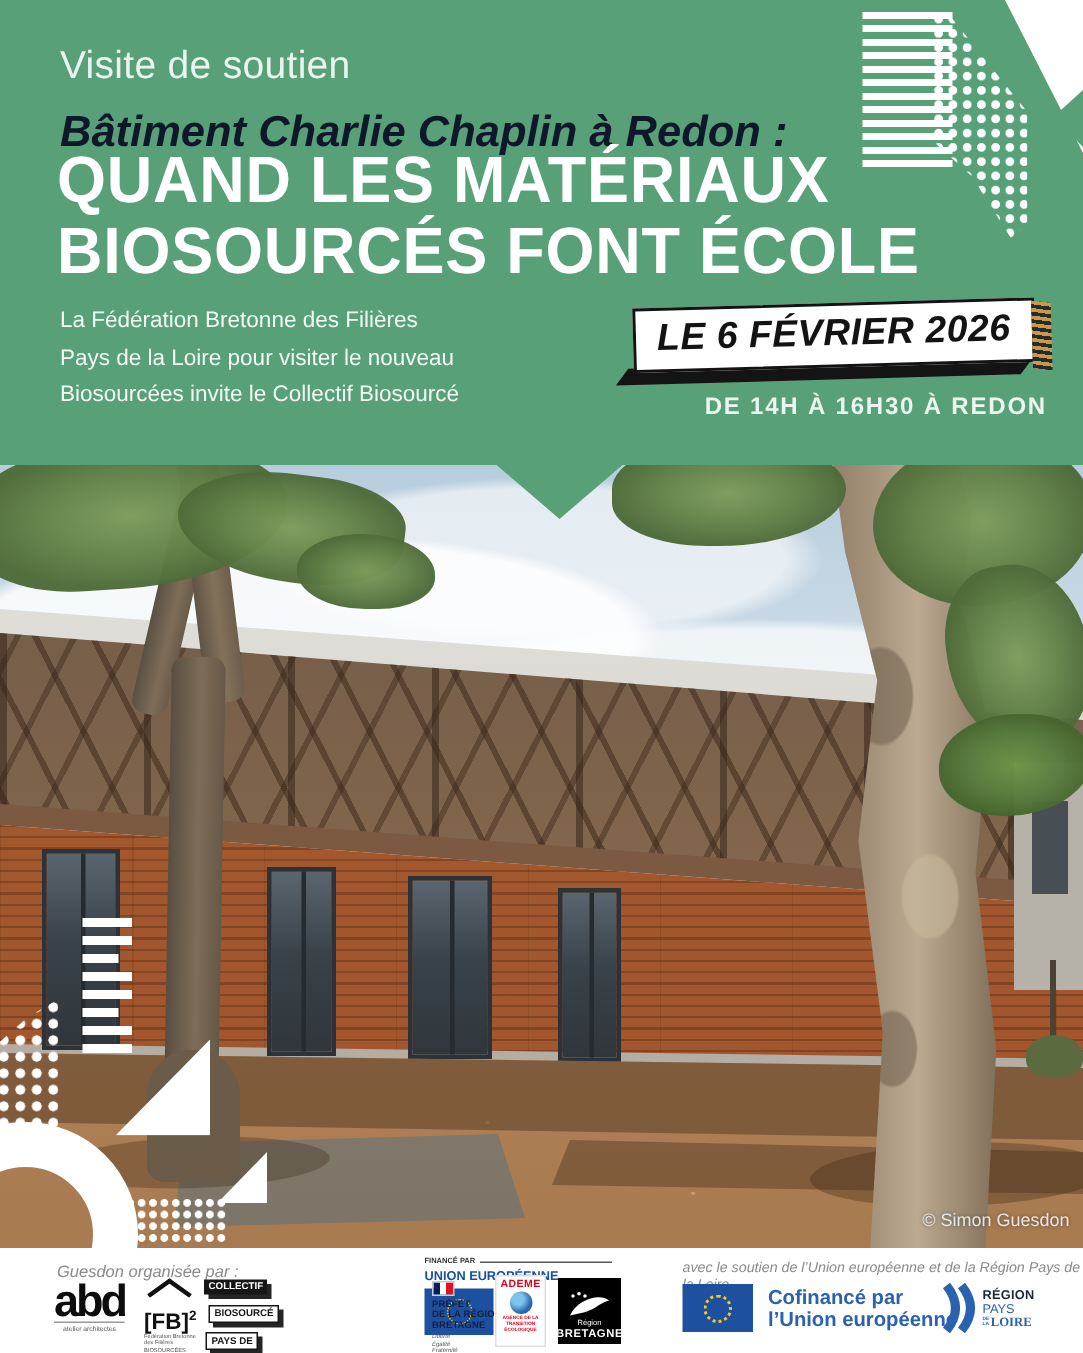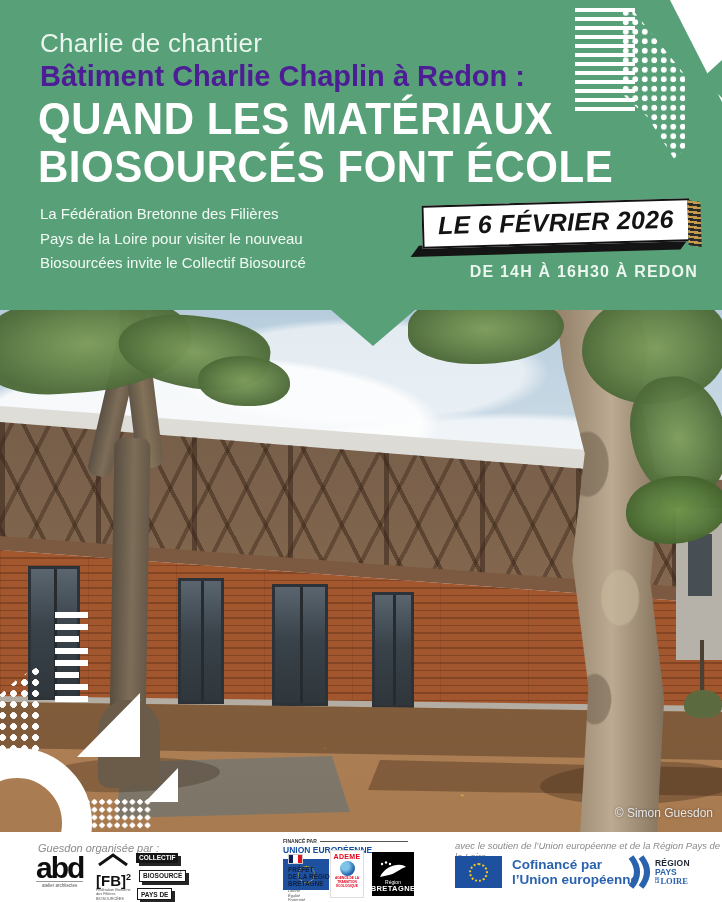--- a/index.html
+++ b/index.html
@@ -2,21 +2,21 @@
 <html><head>
 <meta charset="utf-8">
 <style>
   * { margin:0; padding:0; box-sizing:border-box; }
   body { background:#fff; font-family:"Liberation Sans", sans-serif; }
   .poster { position:relative; width:722px; height:902px; overflow:hidden; background:#fff; }
 
   
   .header { position:absolute; left:0; top:0; width:722px; height:310px; background:#58a078; overflow:hidden; }
   .kicker { position:absolute; left:40px; top:28px; font-size:26px; color:#e9f5ee; letter-spacing:.2px; }
-  .subtitle { position:absolute; left:40px; top:60px; font-size:29px; font-weight:700; color:#4c1d95; }
+  .subtitle { position:absolute; left:40px; top:72px; font-size:29px; font-weight:700; color:#0f172a;font-style:italic; }
   .title { position:absolute; left:38px; top:96px; font-size:42px; font-weight:800; color:#ffffff;
            line-height:46px; letter-spacing:.5px; transform:scaleY(1.04); transform-origin:top left; }
   .body-text { position:absolute; left:40px; top:202px; font-size:15px; line-height:24.5px; color:#f2faf5; }
 
   .date-col { position:absolute; right:24px; top:202px; width:300px; display:flex; flex-direction:column; align-items:flex-end; }
   .badge-wrap { transform:rotate(-1.6deg); margin-right:8px; }
   .badge { position:relative; background:#ffffff; border:2px solid #131313; color:#131313;
            font-weight:800; font-style:italic; font-size:25px; letter-spacing:.3px; padding:4px 14px 6px; }
   .badge::before { content:""; position:absolute; left:-10px; right:4px; bottom:-10px; height:11px;
                    background:#141414; transform:skewX(-38deg); z-index:-1; }
@@ -192,37 +192,37 @@
   .bzh-name { font-size:7.5px; font-weight:800; color:#fff; letter-spacing:.4px; line-height:8px; }
 
   .logo-cofinance { position:absolute; left:455px; top:24px; display:flex; gap:10px; align-items:center; }
   .eu-flag-lg { width:47px; height:32px; }
   .eu-stars-lg { width:19px; height:19px; border-width:2px; }
   .cofin-text { font-size:13.5px; font-weight:700; color:#2a62ae; line-height:15.5px; }
 
   .logo-pdl { position:absolute; left:627px; top:22px; display:flex; gap:4px; align-items:center; }
   .pdl-text { display:flex; flex-direction:column; line-height:9px; }
   .pdl-region { font-size:8.5px; font-weight:800; color:#1d2733; letter-spacing:.2px; }
-  .pdl-pays { font-size:8.5px; font-weight:700; color:#2a62ae; }
+  .pdl-pays { font-size:8.5px; font-weight:400; color:#2a62ae; }
   .pdl-row { display:flex; align-items:center; gap:1px; }
   .pdl-dela { display:flex; flex-direction:column; font-size:3.2px; line-height:3.4px; color:#2a62ae; font-weight:700; }
   .pdl-loire { font-size:8.5px; font-weight:800; color:#2a62ae;font-family:Liberation Serif, serif; }
 </style>
 </head>
 <body>
 
 <div class="poster">
 
   <div class="header">
     <div class="deco-stripes-top"></div>
     <div class="deco-dots-arrow"></div>
     <div class="corner-tri"></div>
     <div class="corner-notch"></div>
 
-    <div class="kicker">Charlie de chantier</div>
+    <div class="kicker">Visite de soutien</div>
     <div class="subtitle">Bâtiment Charlie Chaplin à Redon :</div>
     <div class="title">
       <div>QUAND LES MATÉRIAUX</div>
       <div>BIOSOURCÉS FONT ÉCOLE</div>
     </div>
     <div class="body-text">
       <div>La Fédération Bretonne des Filières</div>
       <div>Pays de la Loire pour visiter le nouveau</div>
       <div>Biosourcées invite le Collectif Biosourcé</div>
     </div>

